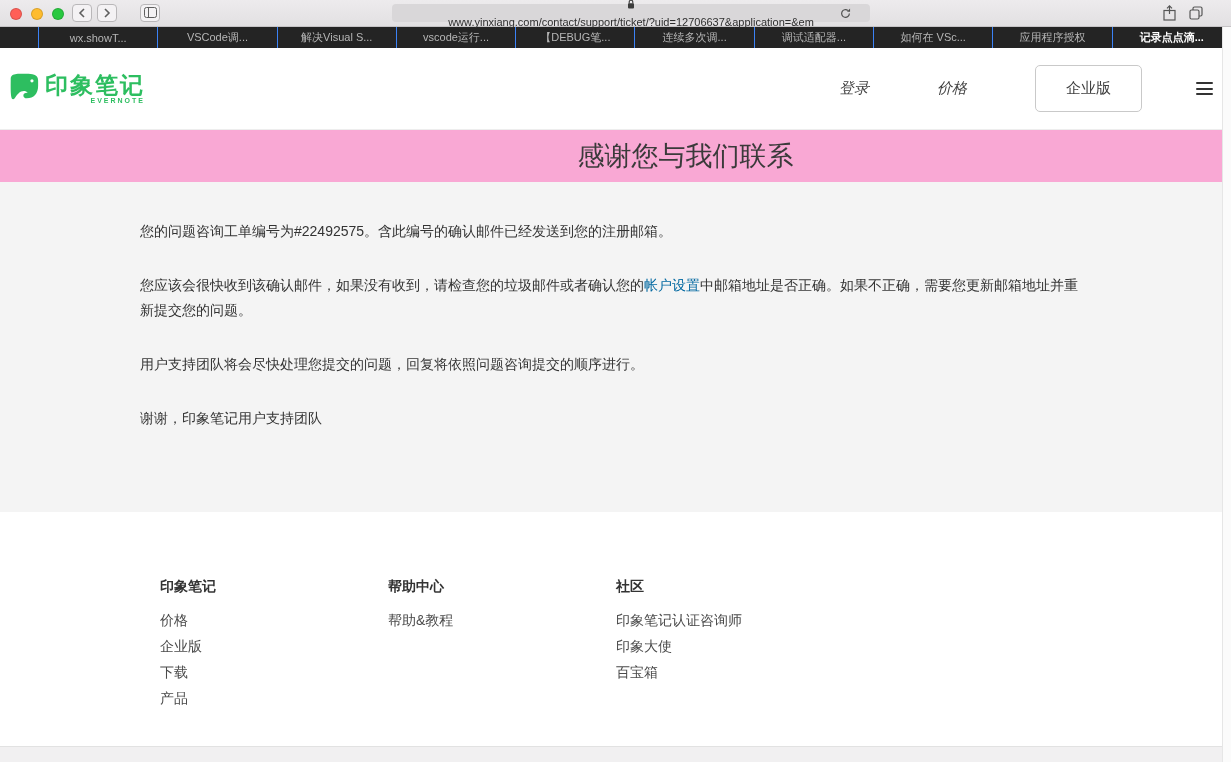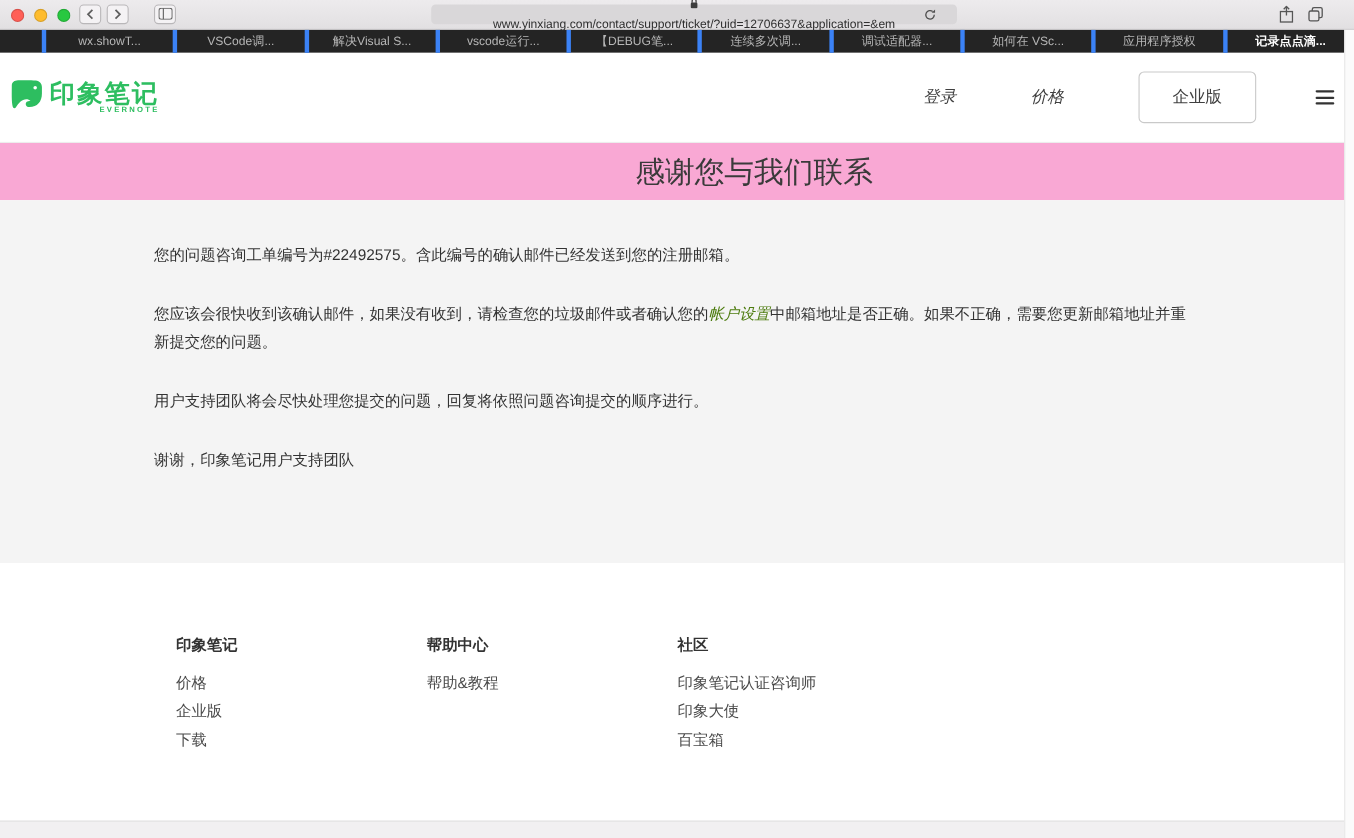--- a/index.html
+++ b/index.html
@@ -36,21 +36,21 @@
     font-size:11px; color:#2f2f2f; white-space:nowrap;flex-direction:column;
   }
   .reload { position:absolute; right:380px; top:7px; background:none; border:none; padding:0; }
   .right-icons { position:absolute; right:28px; top:5px; display:flex; gap:13px; align-items:center; }
   .chrome-icon { background:none; border:none; padding:0; display:flex; align-items:center; }
 
   
   .tabstrip { height:21px; background:#242424; display:flex; align-items:stretch; }
   .tab {
     flex:1 1 0; min-width:0; display:flex; align-items:center; justify-content:center;
-    font-size:11px; color:#b6b6b6; border-left:4px solid #3b82f6;
+    font-size:11px; color:#b6b6b6; border-left:1px solid #3b82f6;
     white-space:nowrap; overflow:hidden; cursor:default;
   }
   .tab.stub { flex:0 0 38px; border-left:none; }
   .tab.active { color:#ffffff; font-weight:700; }
 
   
   .site-header {
     height:82px; background:#fff; border-bottom:1px solid #ededed;
     display:flex; align-items:center; padding:0 12px 0 6px;
   }
@@ -71,21 +71,21 @@
     background:none; border:none; padding:0; cursor:pointer;
   }
   .hamburger span { display:block; height:2px; background:#333; border-radius:1px; }
 
   
   .title-wrap { padding:10px 0 10px 140px; background:#f9a8d4;text-align:center; }
   .page-title { font-size:27px; font-weight:500; color:#3a3a3a; line-height:32px; }
 
   .notice { background:#f4f4f4; height:330px; padding:37px 140px 0 140px; }
   .notice p { margin:0 0 29px; font-size:14px; line-height:25px; color:#333; max-width:940px; }
-  .green-link { color:#4d7c0f; text-decoration:none; cursor:pointer;font-style:italic; }
+  .green-link { color:#0369a1; text-decoration:none; cursor:pointer; }
 
   
   .site-footer { display:flex; padding:66px 0 0 160px; background:#fff; }
   .fcol { width:228px; }
   .fcol.c2 { width:220px; }
   .fcol-title { font-size:14px; font-weight:700; color:#333; margin-bottom:13px; line-height:16px; }
   .fitem { font-size:14px; color:#4a4a4a; line-height:26px; cursor:pointer; }
 
   .bottom-bar {
     position:absolute; left:0; right:0; bottom:0; height:16px;
@@ -245,20 +245,21 @@
     <p>谢谢，印象笔记用户支持团队</p>
   </section>
 </main>
 
 <footer class="site-footer">
   <div class="fcol">
     <div class="fcol-title">印象笔记</div>
     <div class="fitem">价格</div>
     <div class="fitem">企业版</div>
     <div class="fitem">下载</div>
+    <div class="fitem">产品</div>
   </div>
   <div class="fcol">
     <div class="fcol-title">帮助中心</div>
     <div class="fitem">帮助&amp;教程</div>
   </div>
   <div class="fcol">
     <div class="fcol-title">社区</div>
     <div class="fitem">印象笔记认证咨询师</div>
     <div class="fitem">印象大使</div>
     <div class="fitem">百宝箱</div>

